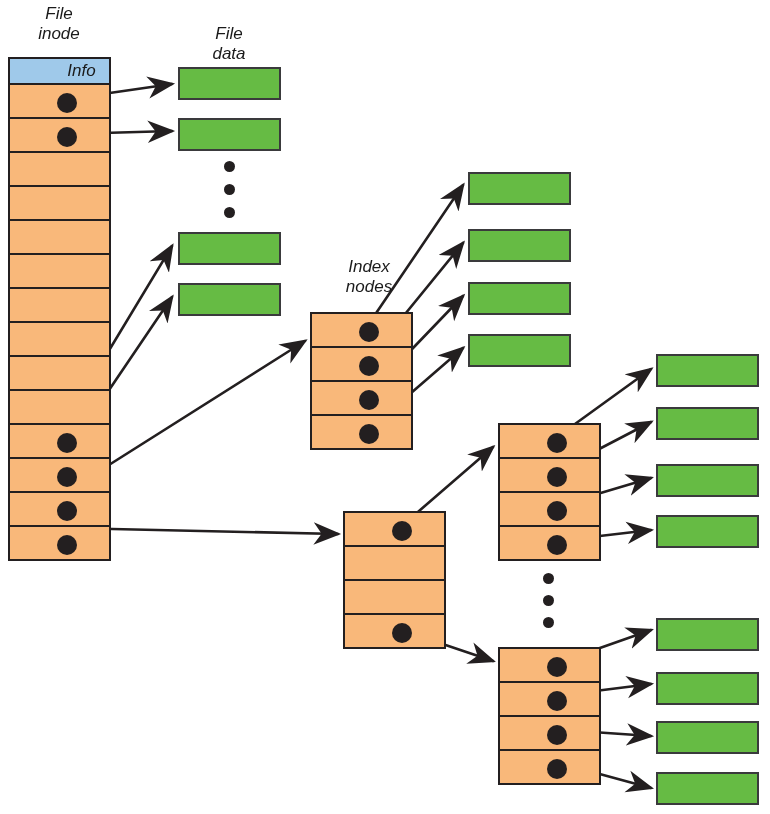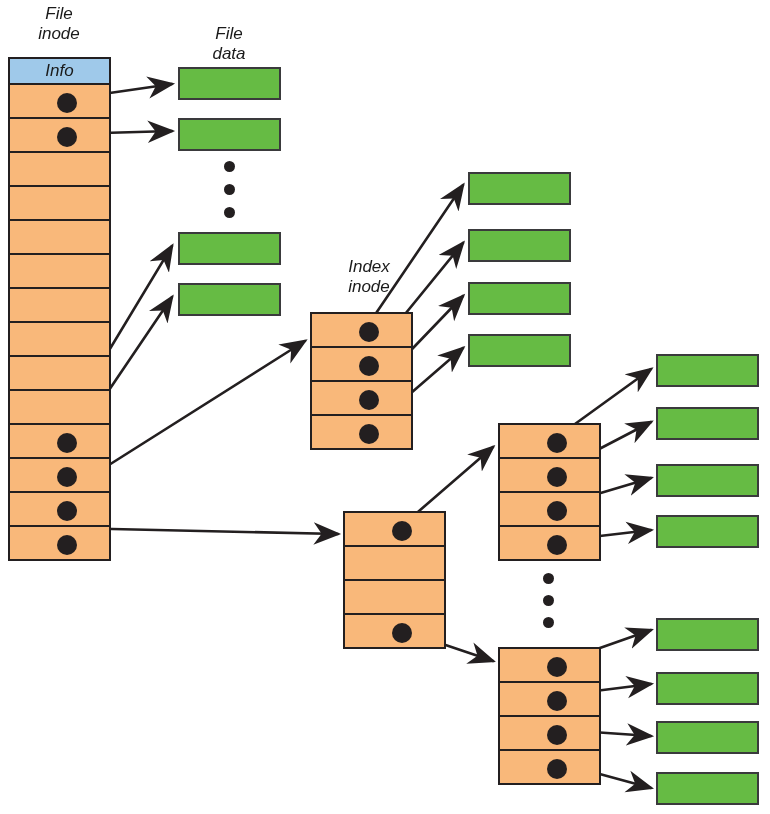--- a/index.html
+++ b/index.html
@@ -4,21 +4,21 @@
 <title>Inode Indirect Block Diagram</title>
 <style>
   html,body{margin:0;padding:0;background:#ffffff;}
   body{font-family:"Liberation Sans", sans-serif;}
   #stage{position:relative;width:770px;height:814px;background:#fff;overflow:hidden;font-style:italic;}
   svg#wires{position:absolute;left:0;top:0;width:770px;height:814px;pointer-events:none;}
   .label{position:absolute;text-align:center;font-size:17px;color:#1a1a1a;line-height:1.18;white-space:pre;}
   .blockcol{position:absolute;}
   .cell{position:absolute;box-sizing:border-box;border:2px solid #231f20;}
   .orange{background:#f9b87a;}
-  .blue{background:#9fc9ea;}
+  .blue{background:#9fc9ea;padding-left:22px;}
   .green{background:#66bb44;border:2.5px solid #3a3a3c;}
   .infotext{position:absolute;width:100%;text-align:center;font-size:17px;color:#1a1a1a;top:2px;}
   .dot{position:absolute;border-radius:50%;background:#231f20;}
   .vdot{position:absolute;border-radius:50%;background:#231f20;width:11px;height:11px;}
 </style>
 </head>
 <body>
 
 <div id="stage">
 
@@ -51,21 +51,21 @@
         <line x1="563" y1="764" x2="651" y2="788" marker-end="url(#ah)" stroke-linecap="round"></line>
       </g>
   </svg>
 
   <div id="labels-layer">
       <div class="label" style="left: -1px; top: 4px; width: 120px;">File
 inode</div>
       <div class="label" style="left: 169px; top: 24px; width: 120px;">File
 data</div>
       <div class="label" style="left: 309px; top: 257px; width: 120px;">Index
-inode</div>
+nodes</div>
     </div>
   <div id="blocks-layer">
       <div class="blockcol" style="left: 8px; top: 57px; width: 103px;">
         <div class="cell blue" style="left: 0px; top: 0px; width: 103px; height: 28px;">
           <div class="infotext">Info</div>
         </div>
         <div class="cell orange" style="left: 0px; top: 26px; width: 103px; height: 36px;">
           <div class="dot" style="width: 20px; height: 20px; left: 46.5px; top: 8px;"></div>
         </div>
         <div class="cell orange" style="left: 0px; top: 60px; width: 103px; height: 36px;">

